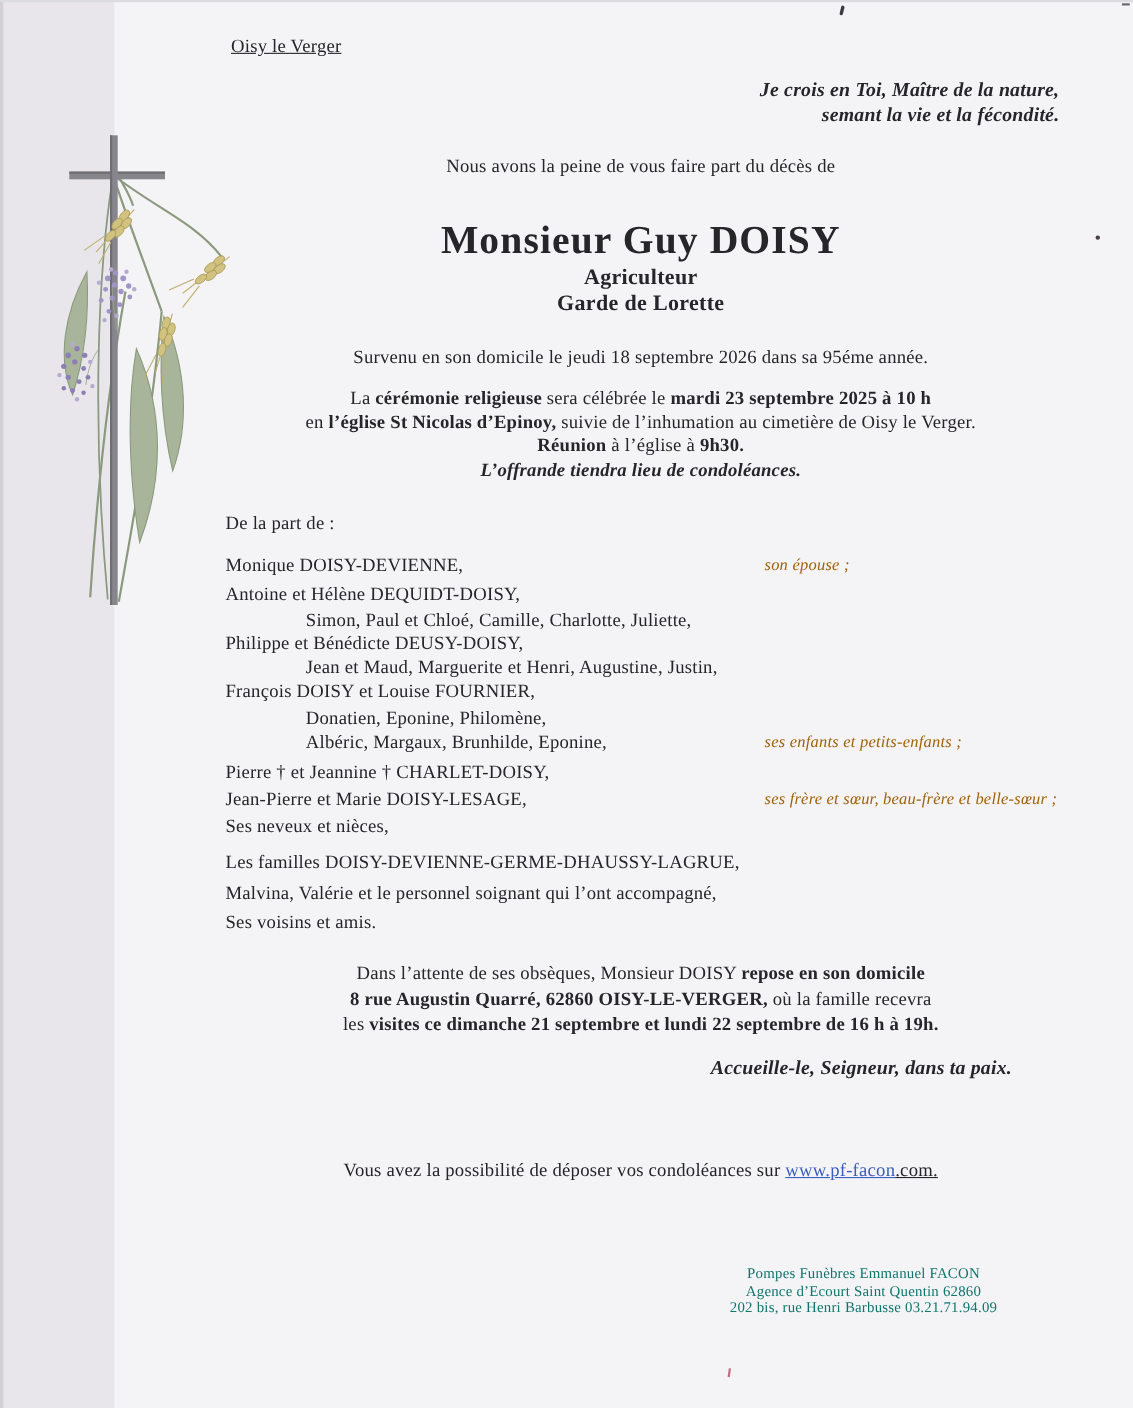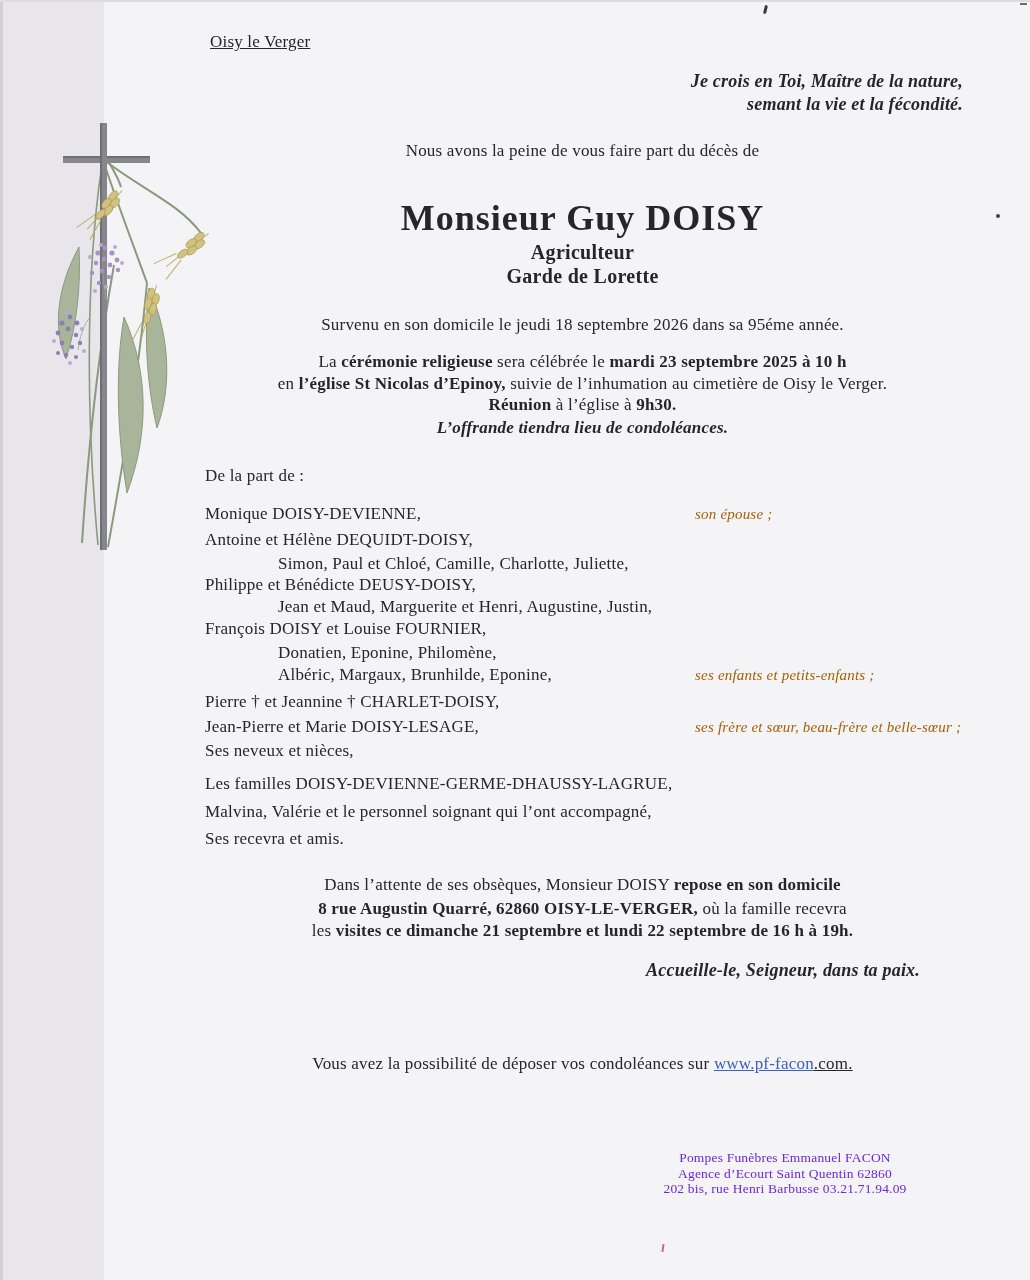--- a/index.html
+++ b/index.html
@@ -15,21 +15,21 @@
   .top-edge{position:absolute;left:0;top:0;width:1030px;height:2px;background:#dddce0;}
   .centered{left:160px;width:845px;text-align:center;}
   .body-text{font-size:17px;letter-spacing:.2px;}
   .b{font-weight:bold;}
   .bi{font-weight:bold;font-style:italic;}
   .quote{font-size:18px;letter-spacing:.2px;}
   .deceased-name{font-size:36px;font-weight:bold;letter-spacing:1px;}
   .subtitle{font-size:20px;font-weight:bold;letter-spacing:.3px;}
   .relation{font-style:italic;font-size:15px;letter-spacing:.2px;color:#a16207;}
   .indent{left:278px !important;}
-  .footer{font-size:13.5px;line-height:15.5px;text-align:center;letter-spacing:.2px;color:#6d28d9;}
+  .footer{font-size:13.5px;line-height:15.5px;text-align:center;letter-spacing:.2px;color:#0f766e;}
   .link{color:#3b5fc0;text-decoration:underline;cursor:pointer;}
   .u{text-decoration:underline;}
   .speck{position:absolute;}
 </style>
 </head>
 <body>
 
 <div class="margin-strip"></div>
 <div class="margin-edge"></div>
 <div class="top-edge"></div>
@@ -181,21 +181,21 @@
 <div class="abs body-text" style="left:205px;top:574px;">Philippe et Bénédicte DEUSY-DOISY,</div>
 <div class="abs body-text indent" style="top:596px;">Jean et Maud, Marguerite et Henri, Augustine, Justin,</div>
 <div class="abs body-text" style="left:205px;top:618px;">François DOISY et Louise FOURNIER,</div>
 <div class="abs body-text indent" style="top:642px;">Donatien, Eponine, Philomène,</div>
 <div class="abs body-text indent" style="top:664px;">Albéric, Margaux, Brunhilde, Eponine,</div>
 <div class="abs body-text" style="left:205px;top:691px;">Pierre † et Jeannine † CHARLET-DOISY,</div>
 <div class="abs body-text" style="left:205px;top:716px;">Jean-Pierre et Marie DOISY-LESAGE,</div>
 <div class="abs body-text" style="left:205px;top:740px;">Ses neveux et nièces,</div>
 <div class="abs body-text" style="left:205px;top:773px;">Les familles DOISY-DEVIENNE-GERME-DHAUSSY-LAGRUE,</div>
 <div class="abs body-text" style="left:205px;top:801px;">Malvina, Valérie et le personnel soignant qui l’ont accompagné,</div>
-<div class="abs body-text" style="left:205px;top:828px;">Ses recevra et amis.</div>
+<div class="abs body-text" style="left:205px;top:828px;">Ses voisins et amis.</div>
 
 <div class="abs relation" style="left:695px;top:505px;">son épouse ;</div>
 <div class="abs relation" style="left:695px;top:666px;">ses enfants et petits-enfants ;</div>
 <div class="abs relation" style="left:695px;top:718px;">ses frère et sœur, beau-frère et belle-sœur ;</div>
 
 <div class="abs centered body-text" style="top:874px;">
   <span>Dans l’attente de ses obsèques, Monsieur DOISY </span><b class="b">repose en son domicile</b>
 </div>
 <div class="abs centered body-text" style="top:898px;">
   <b class="b">8 rue Augustin Quarré, 62860 OISY-LE-VERGER,</b><span> où la famille recevra</span>

